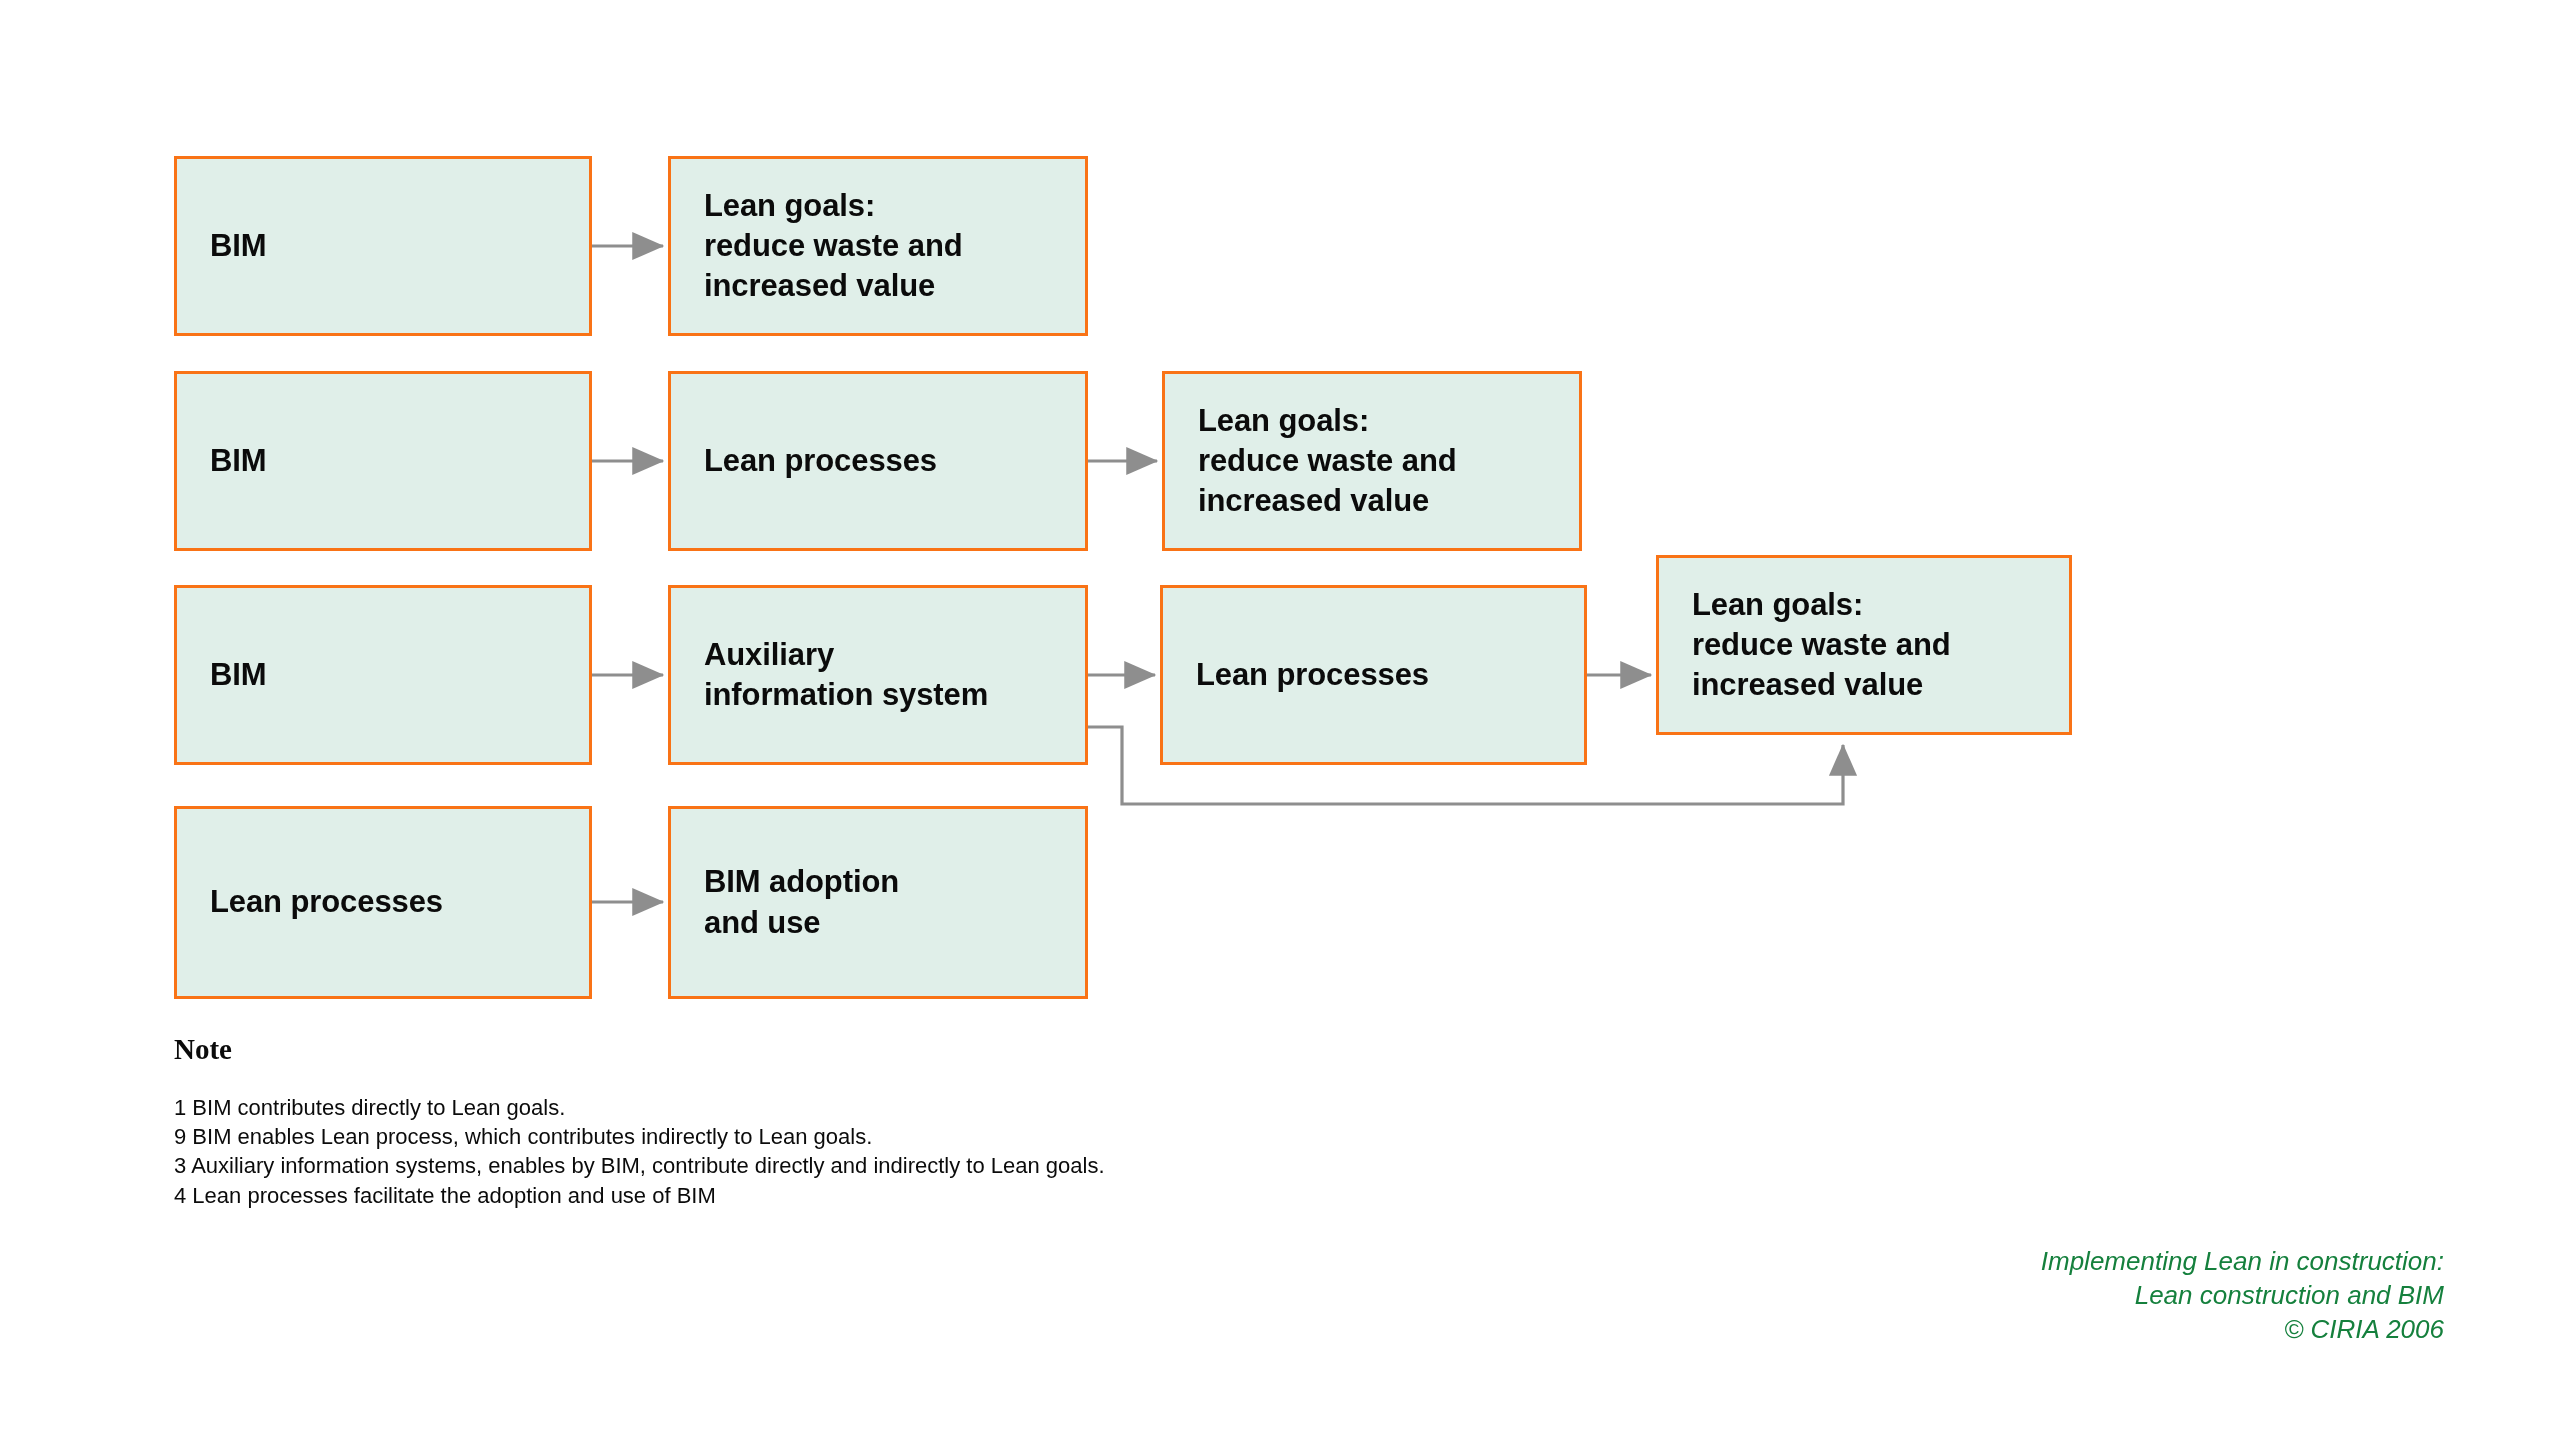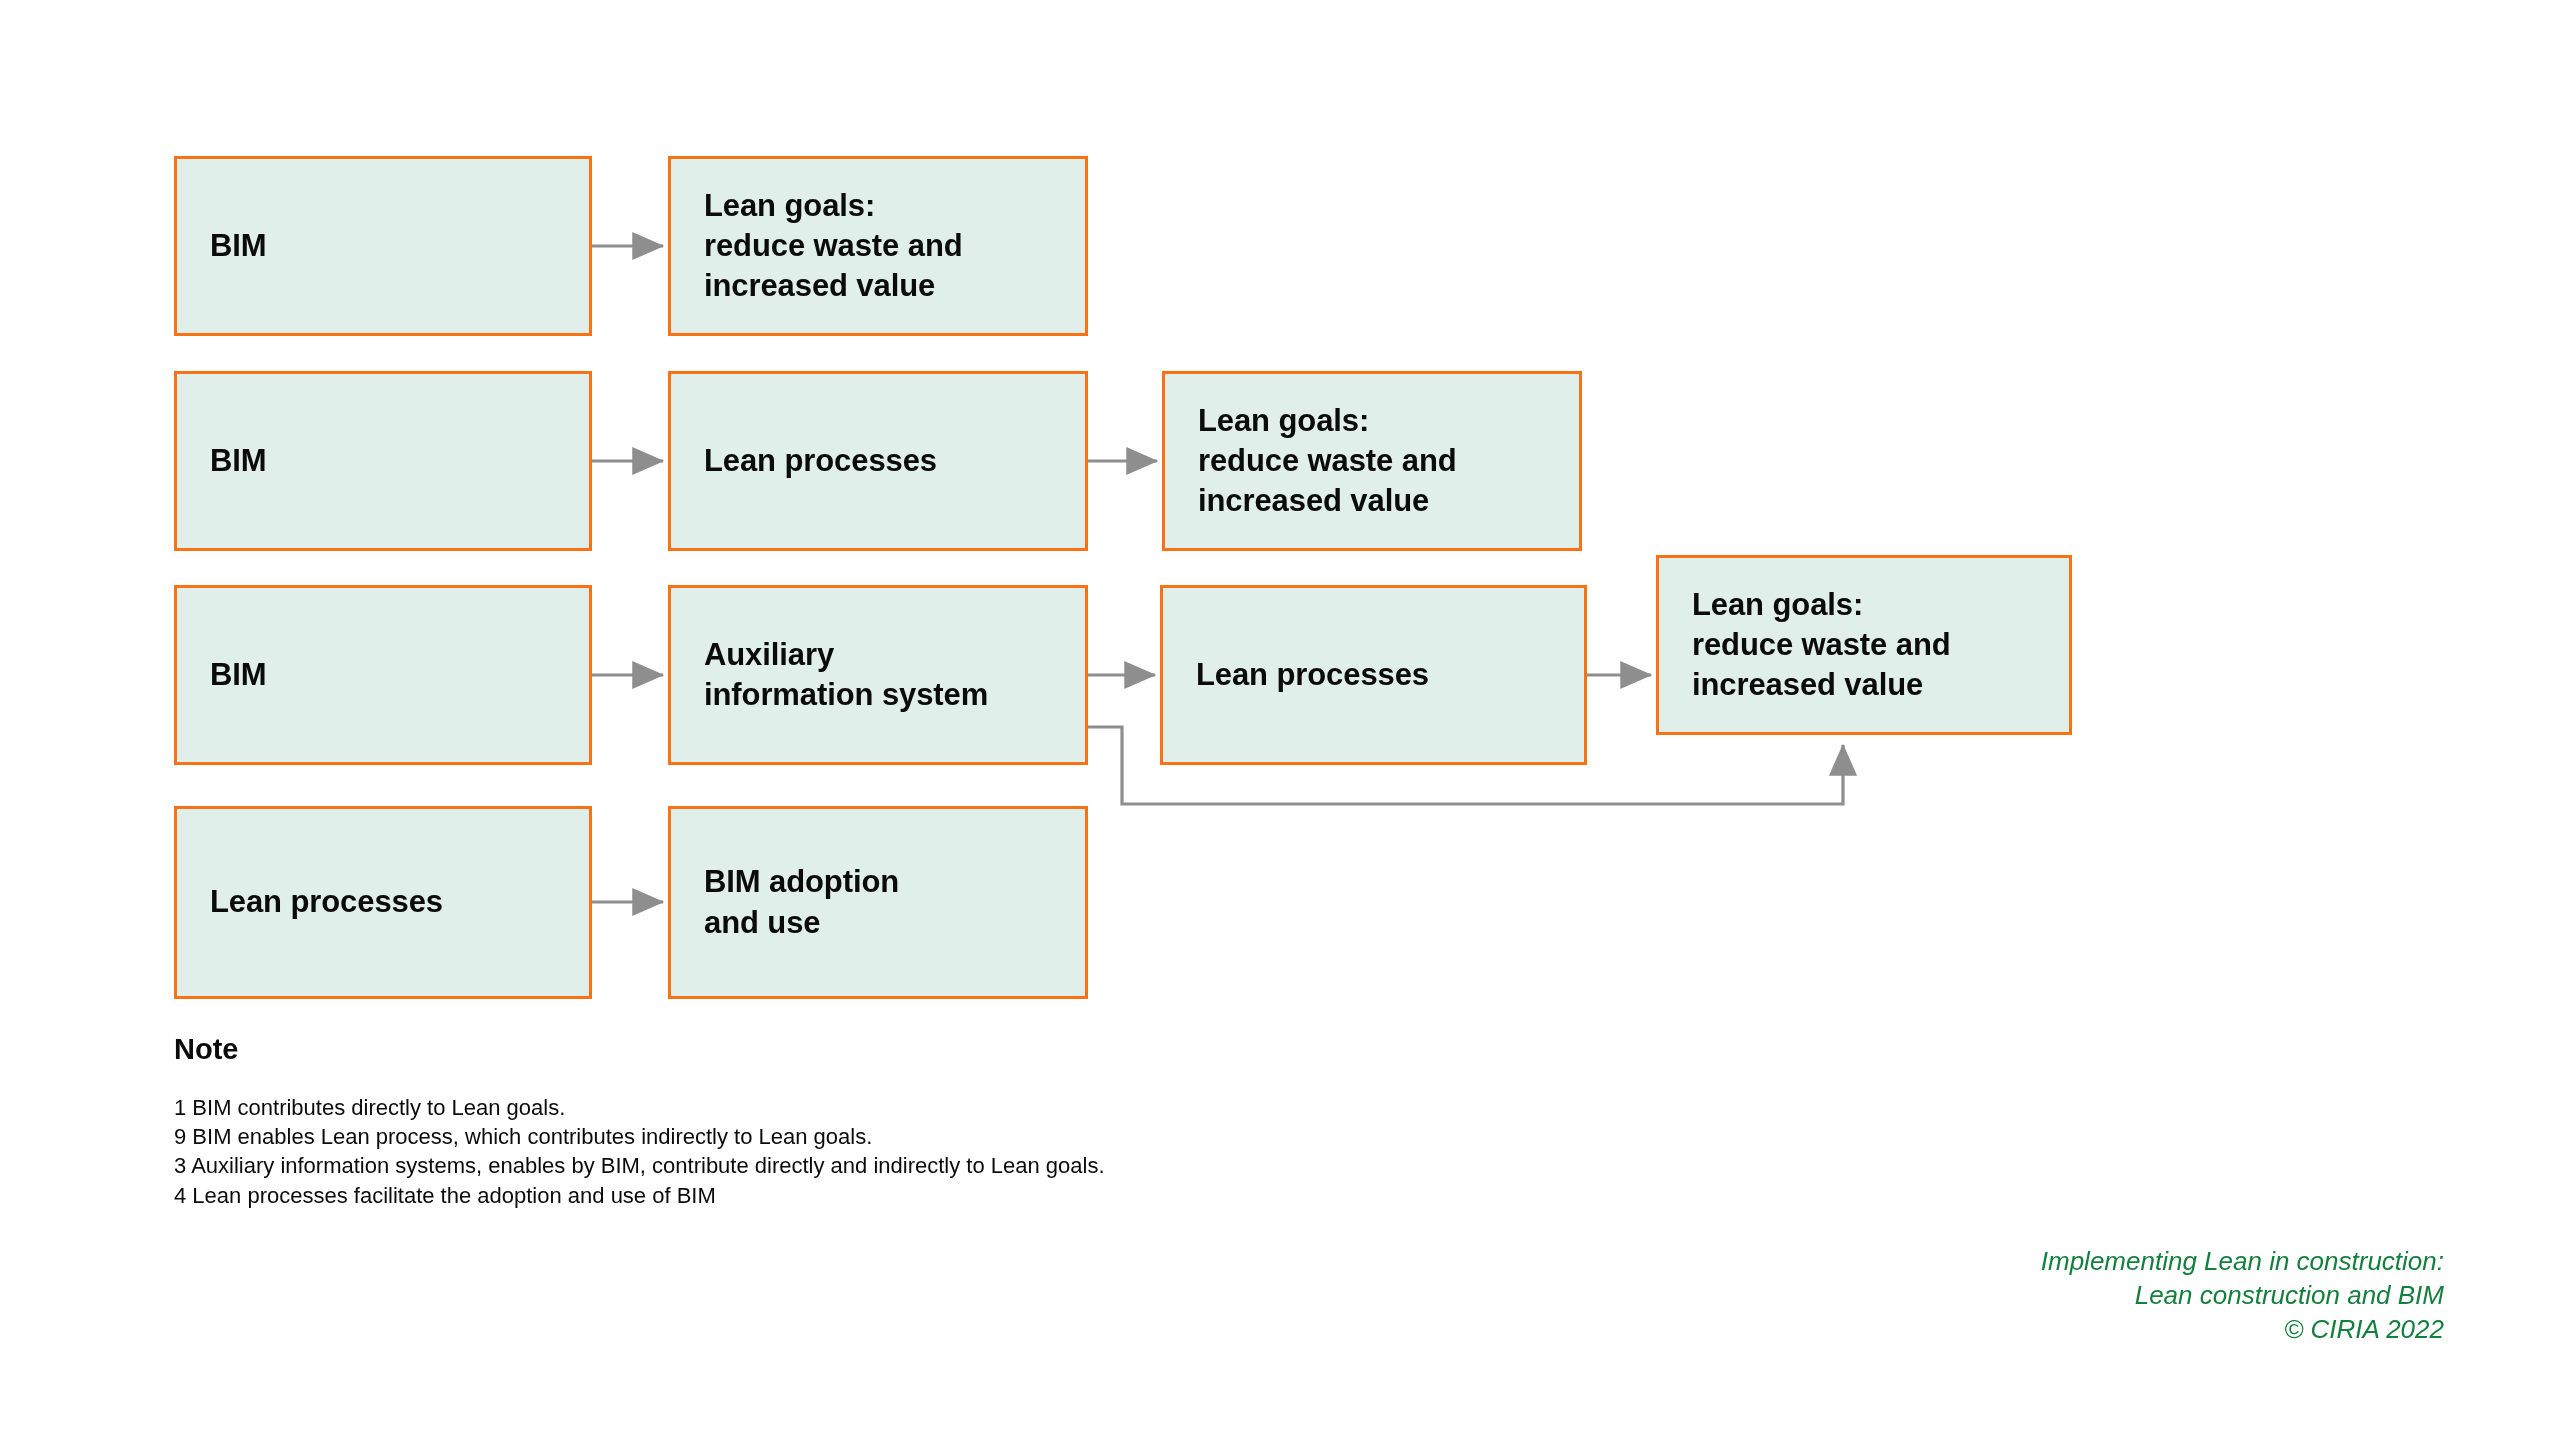--- a/index.html
+++ b/index.html
@@ -41,20 +41,21 @@
     left:174px;
     top:1032px;
     width:1900px;
   }
   #notes .note-title{
     font-size:29px;
     font-weight:bold;
     line-height:1.2;
     margin:0 0 26px 0;
     color:#0b0b0b;
+    font-family:Liberation Serif, serif;
   }
   #notes .note-line{
     font-size:22px;
     font-weight:normal;
     line-height:1.33;
     margin:0;
     color:#0b0b0b;
     white-space:pre;
   }
 
@@ -158,16 +159,16 @@
     <p class="note-title">Note</p>
     <p class="note-line">1 BIM contributes directly to Lean goals.</p>
     <p class="note-line">9 BIM enables Lean process, which contributes indirectly to Lean goals.</p>
     <p class="note-line">3 Auxiliary information systems, enables by BIM, contribute directly and indirectly to Lean goals.</p>
     <p class="note-line">4 Lean processes facilitate the adoption and use of BIM</p>
   </div>
 
   <div id="attribution">
     <div>Implementing Lean in construction:</div>
     <div>Lean construction and BIM</div>
-    <div>© CIRIA 2022</div>
+    <div>© CIRIA 2006</div>
   </div>
 
 </div>
 
 </body></html>

